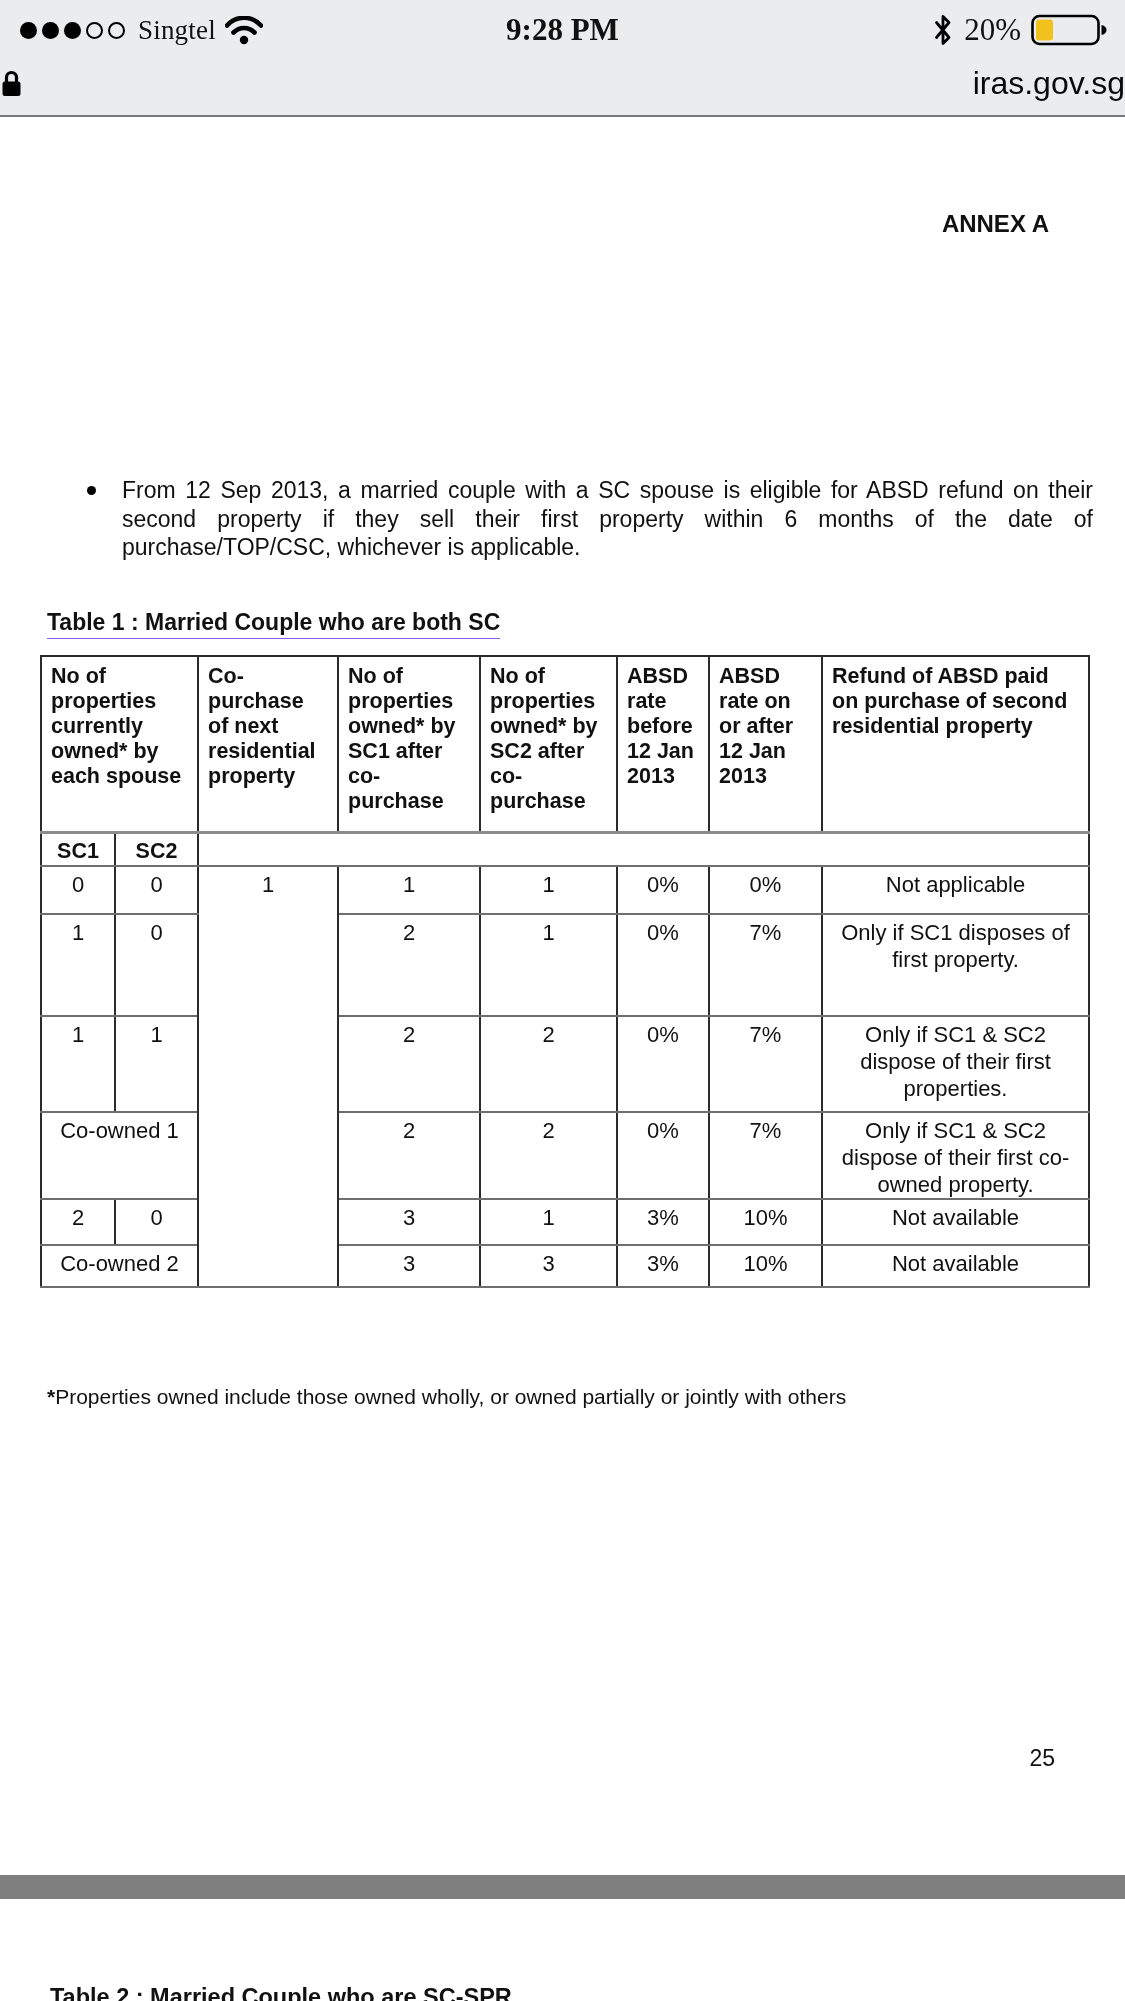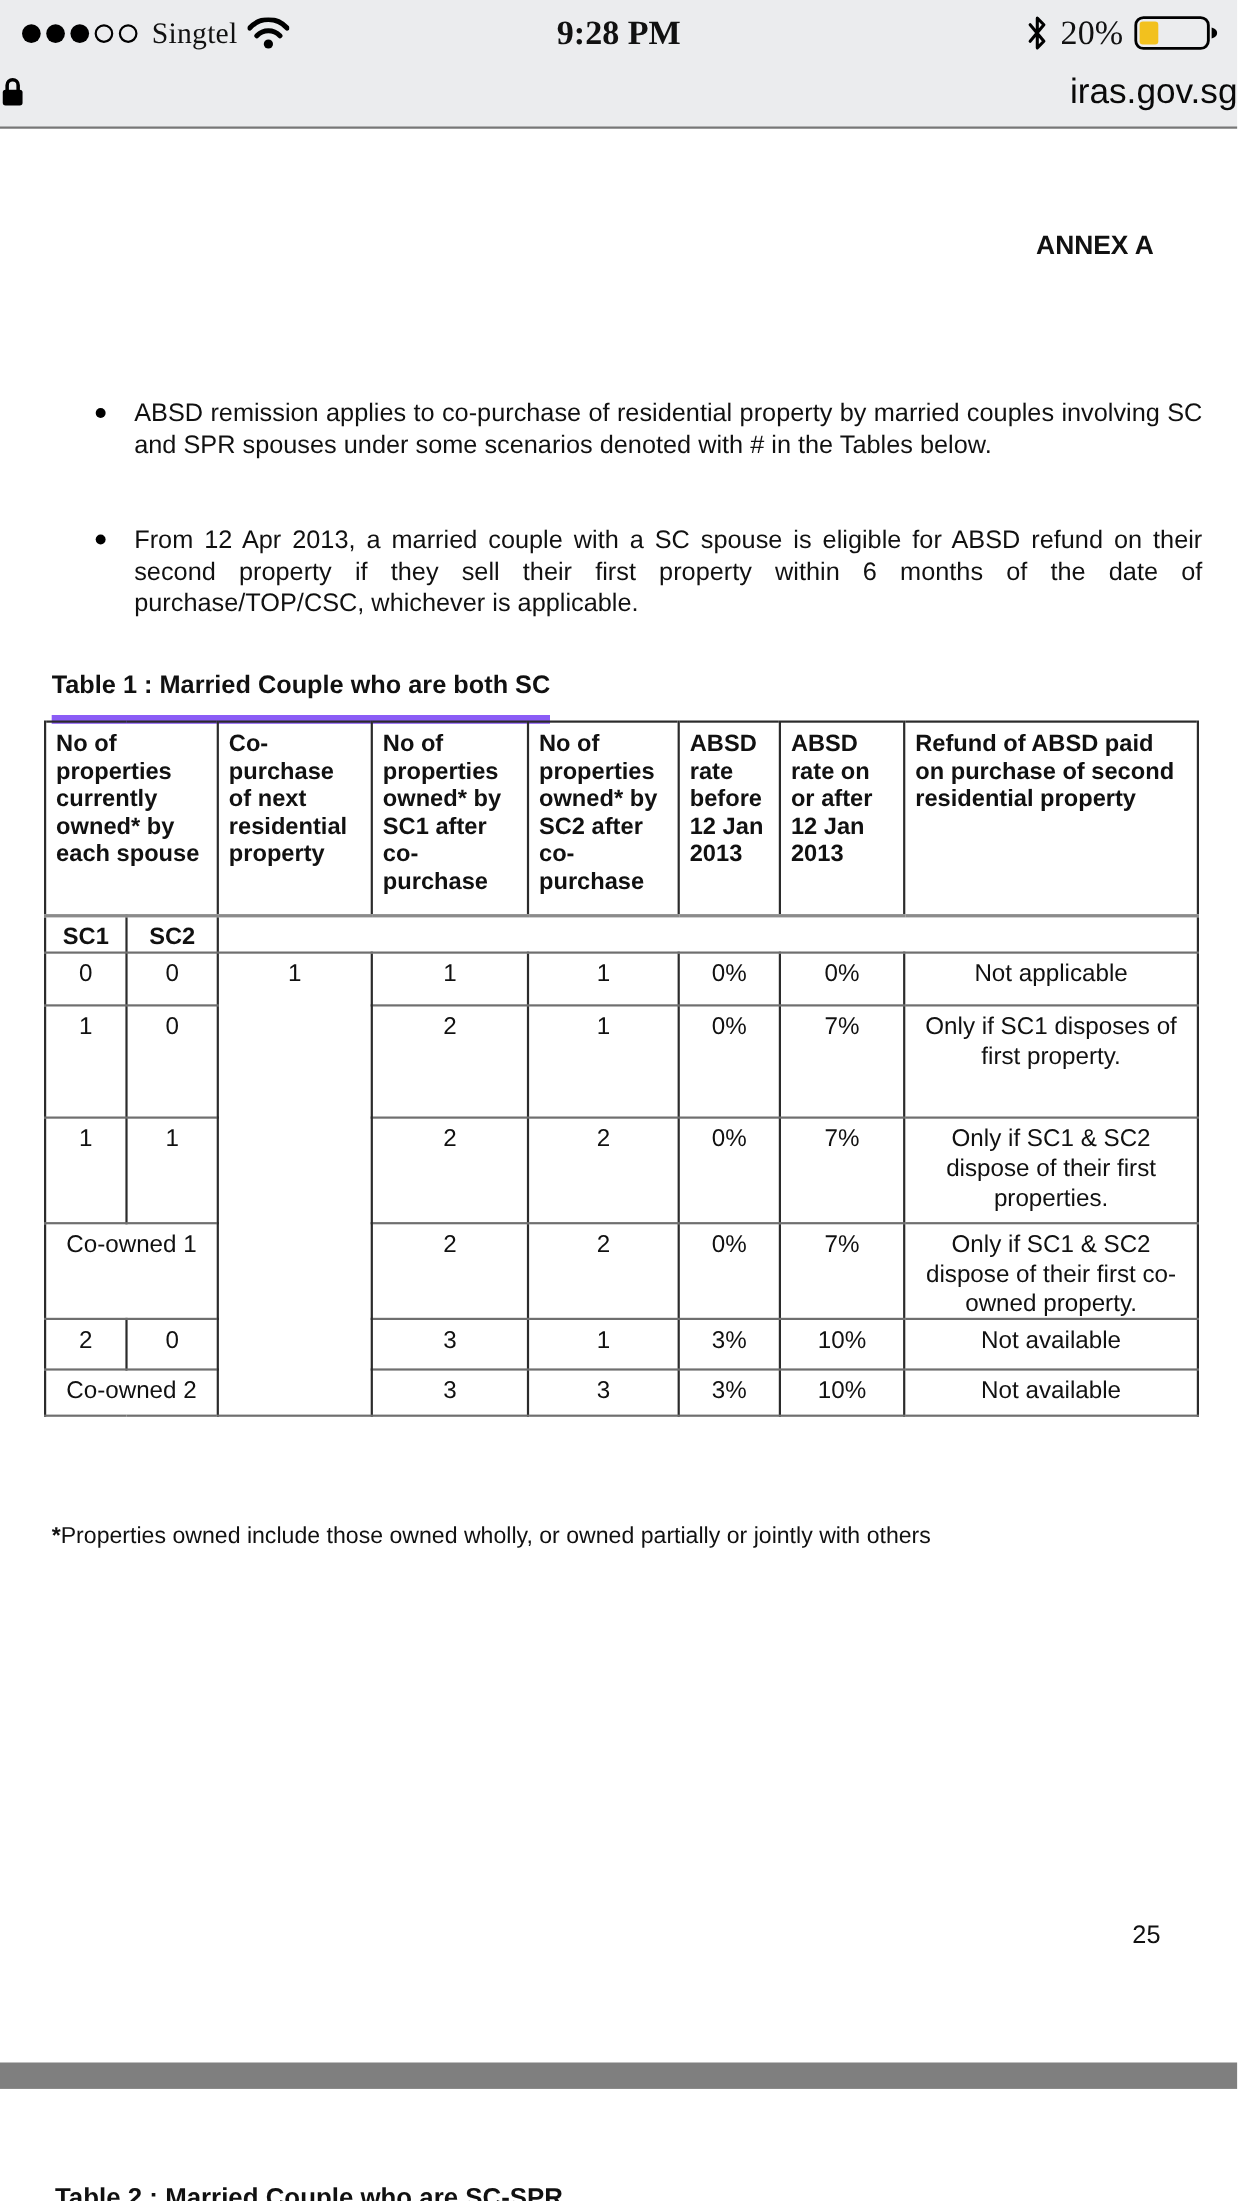--- a/index.html
+++ b/index.html
@@ -32,21 +32,21 @@
   .url{font-size:32px;color:#0a0a0a;}
 
   
   .annex{position:absolute;top:210px;right:76px;font-size:24px;font-weight:bold;}
   .doc-title{position:absolute;top:264px;left:47px;width:960px;font-size:23.5px;font-weight:bold;line-height:29px;}
   .bullet{position:absolute;left:85px;width:1008px;padding-left:37px;font-size:23px;line-height:28.5px;text-align:justify;}
   .bullet .b-dot{position:absolute;left:2px;top:10px;width:9px;height:9px;border-radius:50%;background:#000;}
   .bullet-1{top:361px;}
   .bullet-2{top:476px;}
   .tbl-caption{position:absolute;top:609px;left:47px;font-size:23px;font-weight:bold;}
-  .tbl-caption span{display:inline-block;border-bottom:8px solid #8b5cf6;padding-bottom:14px;}
+  .tbl-caption span{display:inline-block;border-bottom:1px solid #8b5cf6;padding-bottom:2px;}
 
   
   table.absd{position:absolute;top:655px;left:40px;width:1048px;border-collapse:collapse;table-layout:fixed;
     font-size:22px;line-height:27px;padding-left:25px;}
   table.absd{border:2px solid #2b2b2b;}
   table.absd th, table.absd td{border-left:2px solid #2b2b2b;border-right:2px solid #2b2b2b;}
   table.absd th{border-bottom:3px solid #8b8b8b;font-size:21.5px;line-height:25px;font-weight:bold;
     text-align:left;vertical-align:top;padding:7px 9px;}
   tr.subhead td{border-bottom:3px solid #8b8b8b;font-weight:bold;font-size:21.5px;text-align:center;vertical-align:middle;}
   table.absd td{border-top:2px solid #6f6f6f;border-bottom:2px solid #6f6f6f;vertical-align:top;padding-top:4px;}
@@ -104,27 +104,23 @@
         <path d="M6.5 14 L6.5 9.5 A5 5 0 0 1 16.5 9.5 L16.5 14" fill="none" stroke="#000" stroke-width="3.2"></path>
         <rect x="2.5" y="13.5" width="18" height="14.5" rx="2.5" fill="#000"></rect>
       </svg>
       <span class="url">iras.gov.sg</span>
     </div>
   </div>
 
   <div class="annex">ANNEX A</div>
 
 
-  <div class="bullet bullet-1">
-    <span class="b-dot"></span>
-    <span>ABSD remission applies to co-purchase of residential property by married couples involving SC and SPR spouses under some scenarios denoted with # in the Tables below.</span>
-  </div>
   <div class="bullet bullet-2">
     <span class="b-dot"></span>
-    <span>From 12 Apr 2013, a married couple with a SC spouse is eligible for ABSD refund on their second property if they sell their first property within 6 months of the date of purchase/TOP/CSC, whichever is applicable.</span>
+    <span>From 12 Sep 2013, a married couple with a SC spouse is eligible for ABSD refund on their second property if they sell their first property within 6 months of the date of purchase/TOP/CSC, whichever is applicable.</span>
   </div>
 
   <div class="tbl-caption">
     <span>Table 1 : Married Couple who are both SC</span>
   </div>
 
   <table class="absd">
     <colgroup>
       <col style="width:74px">
         <col style="width:83px">

